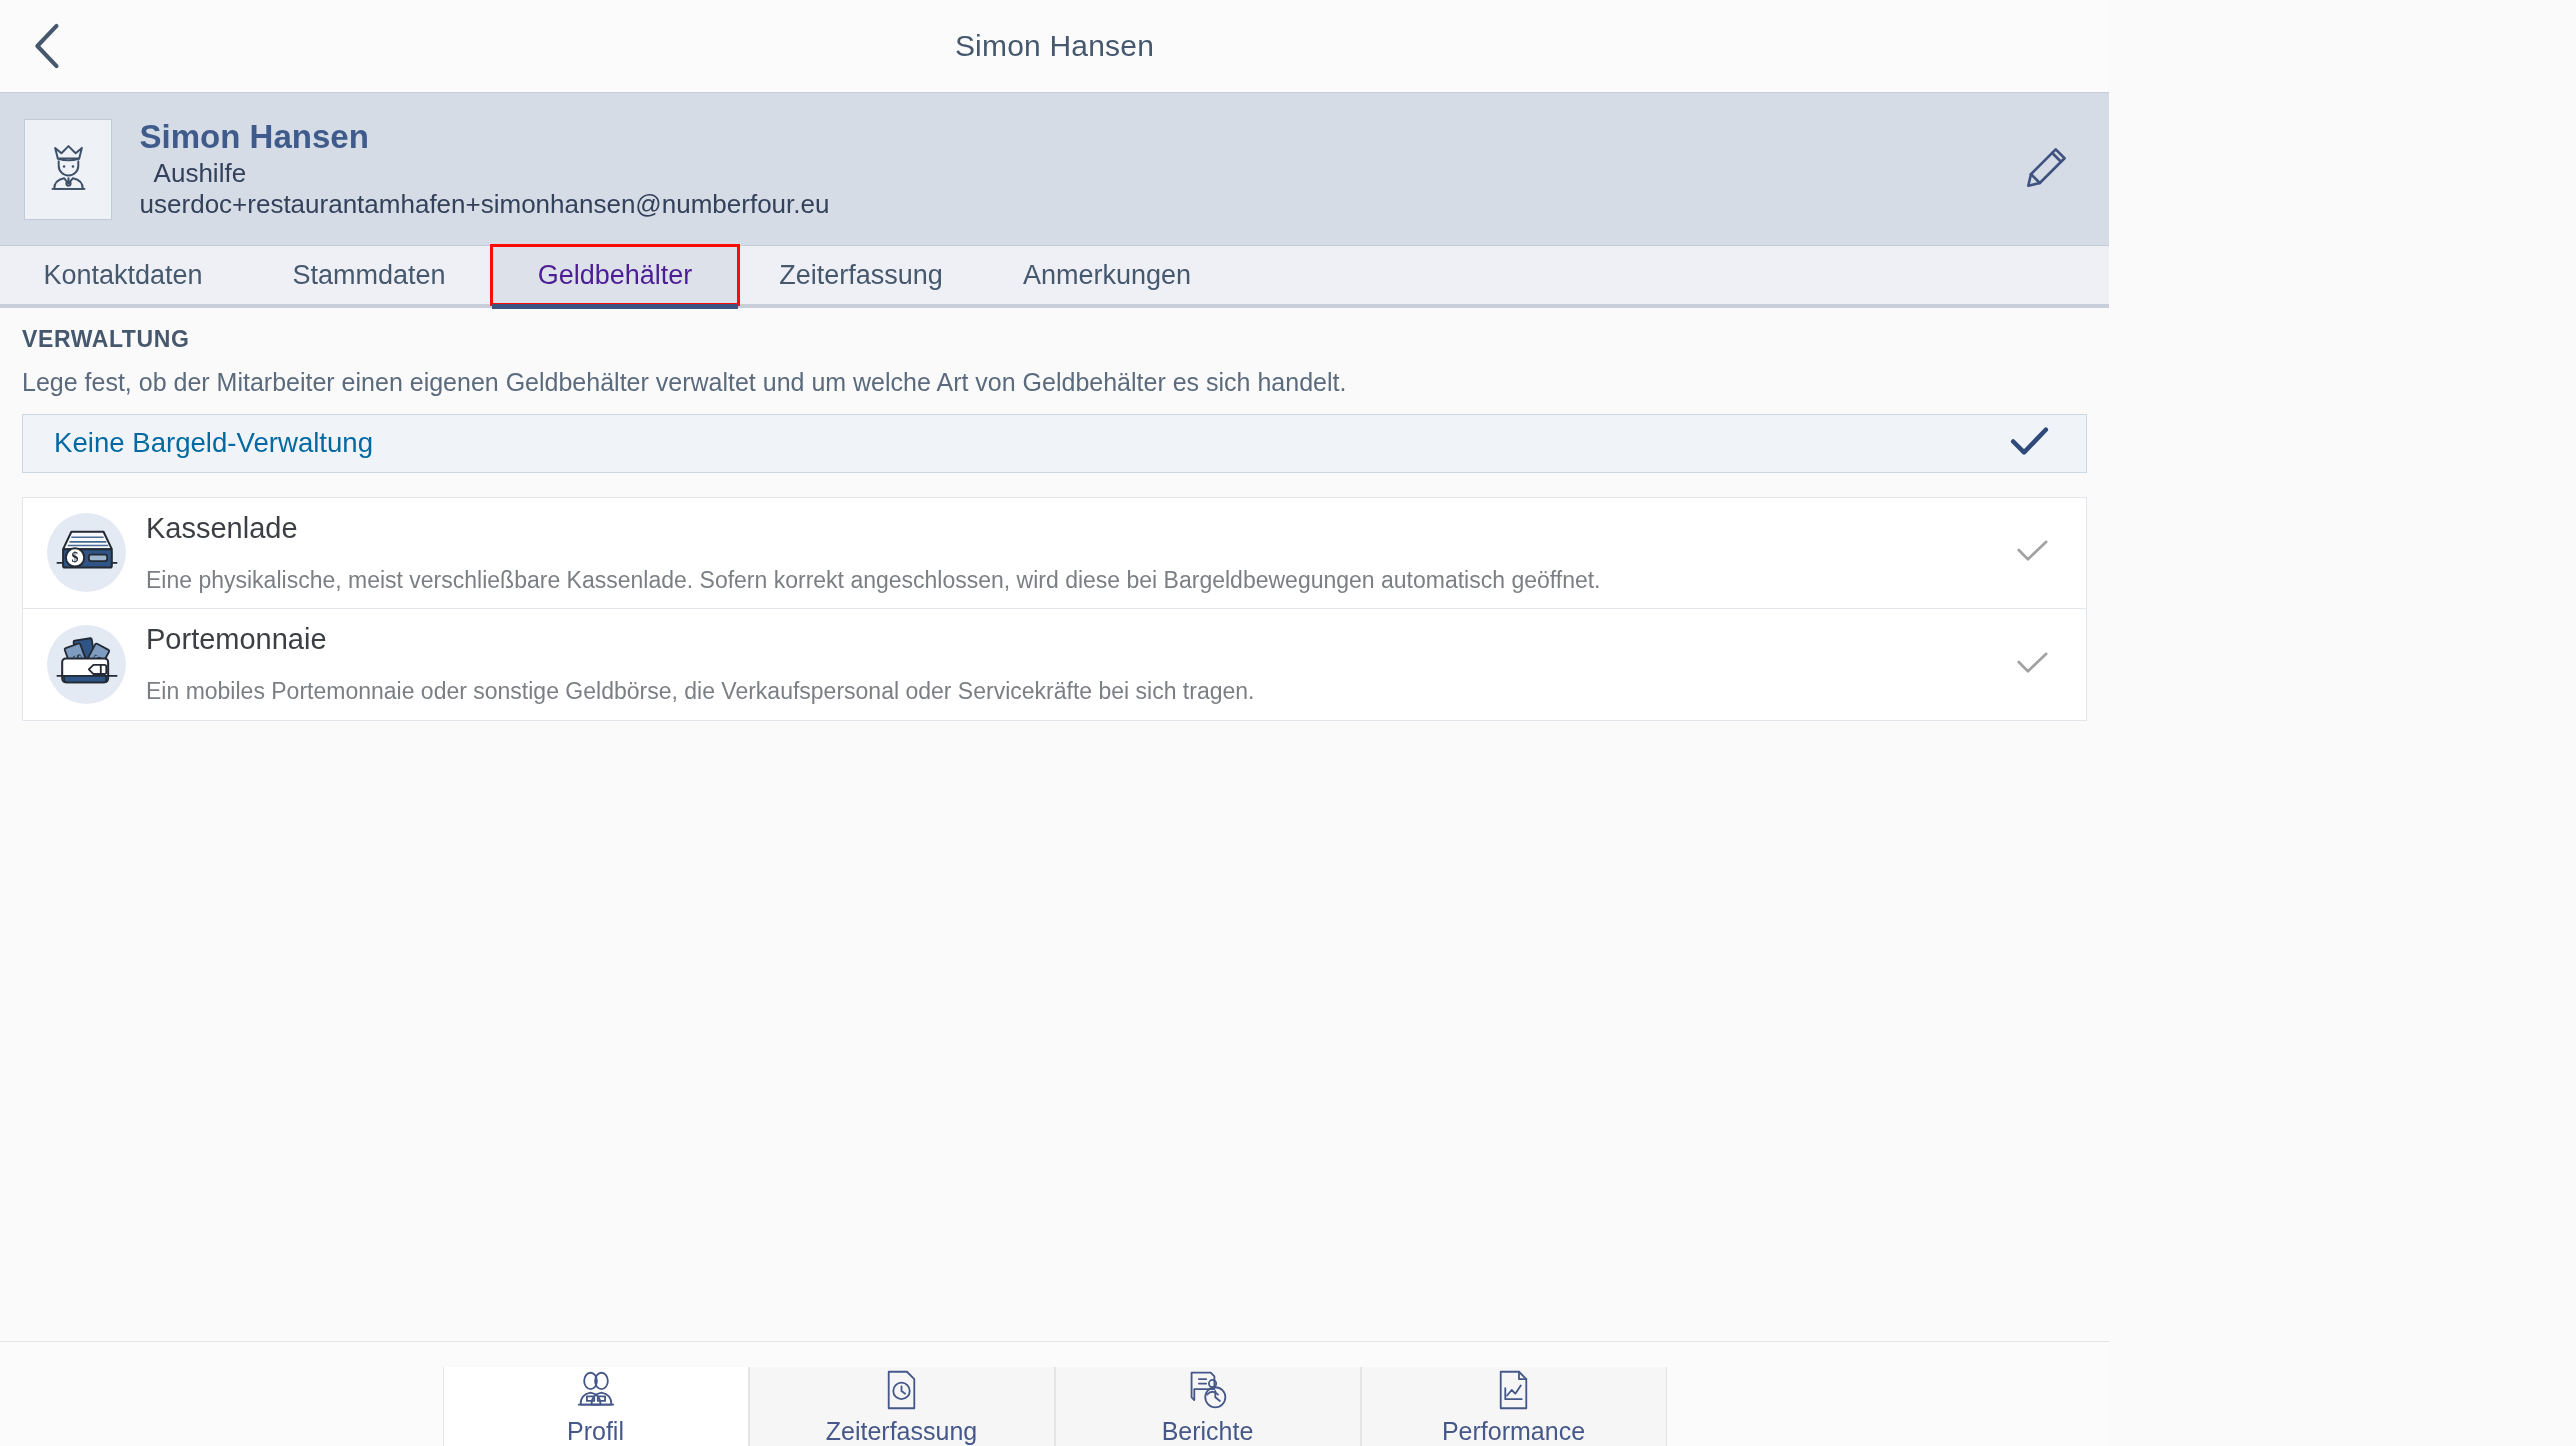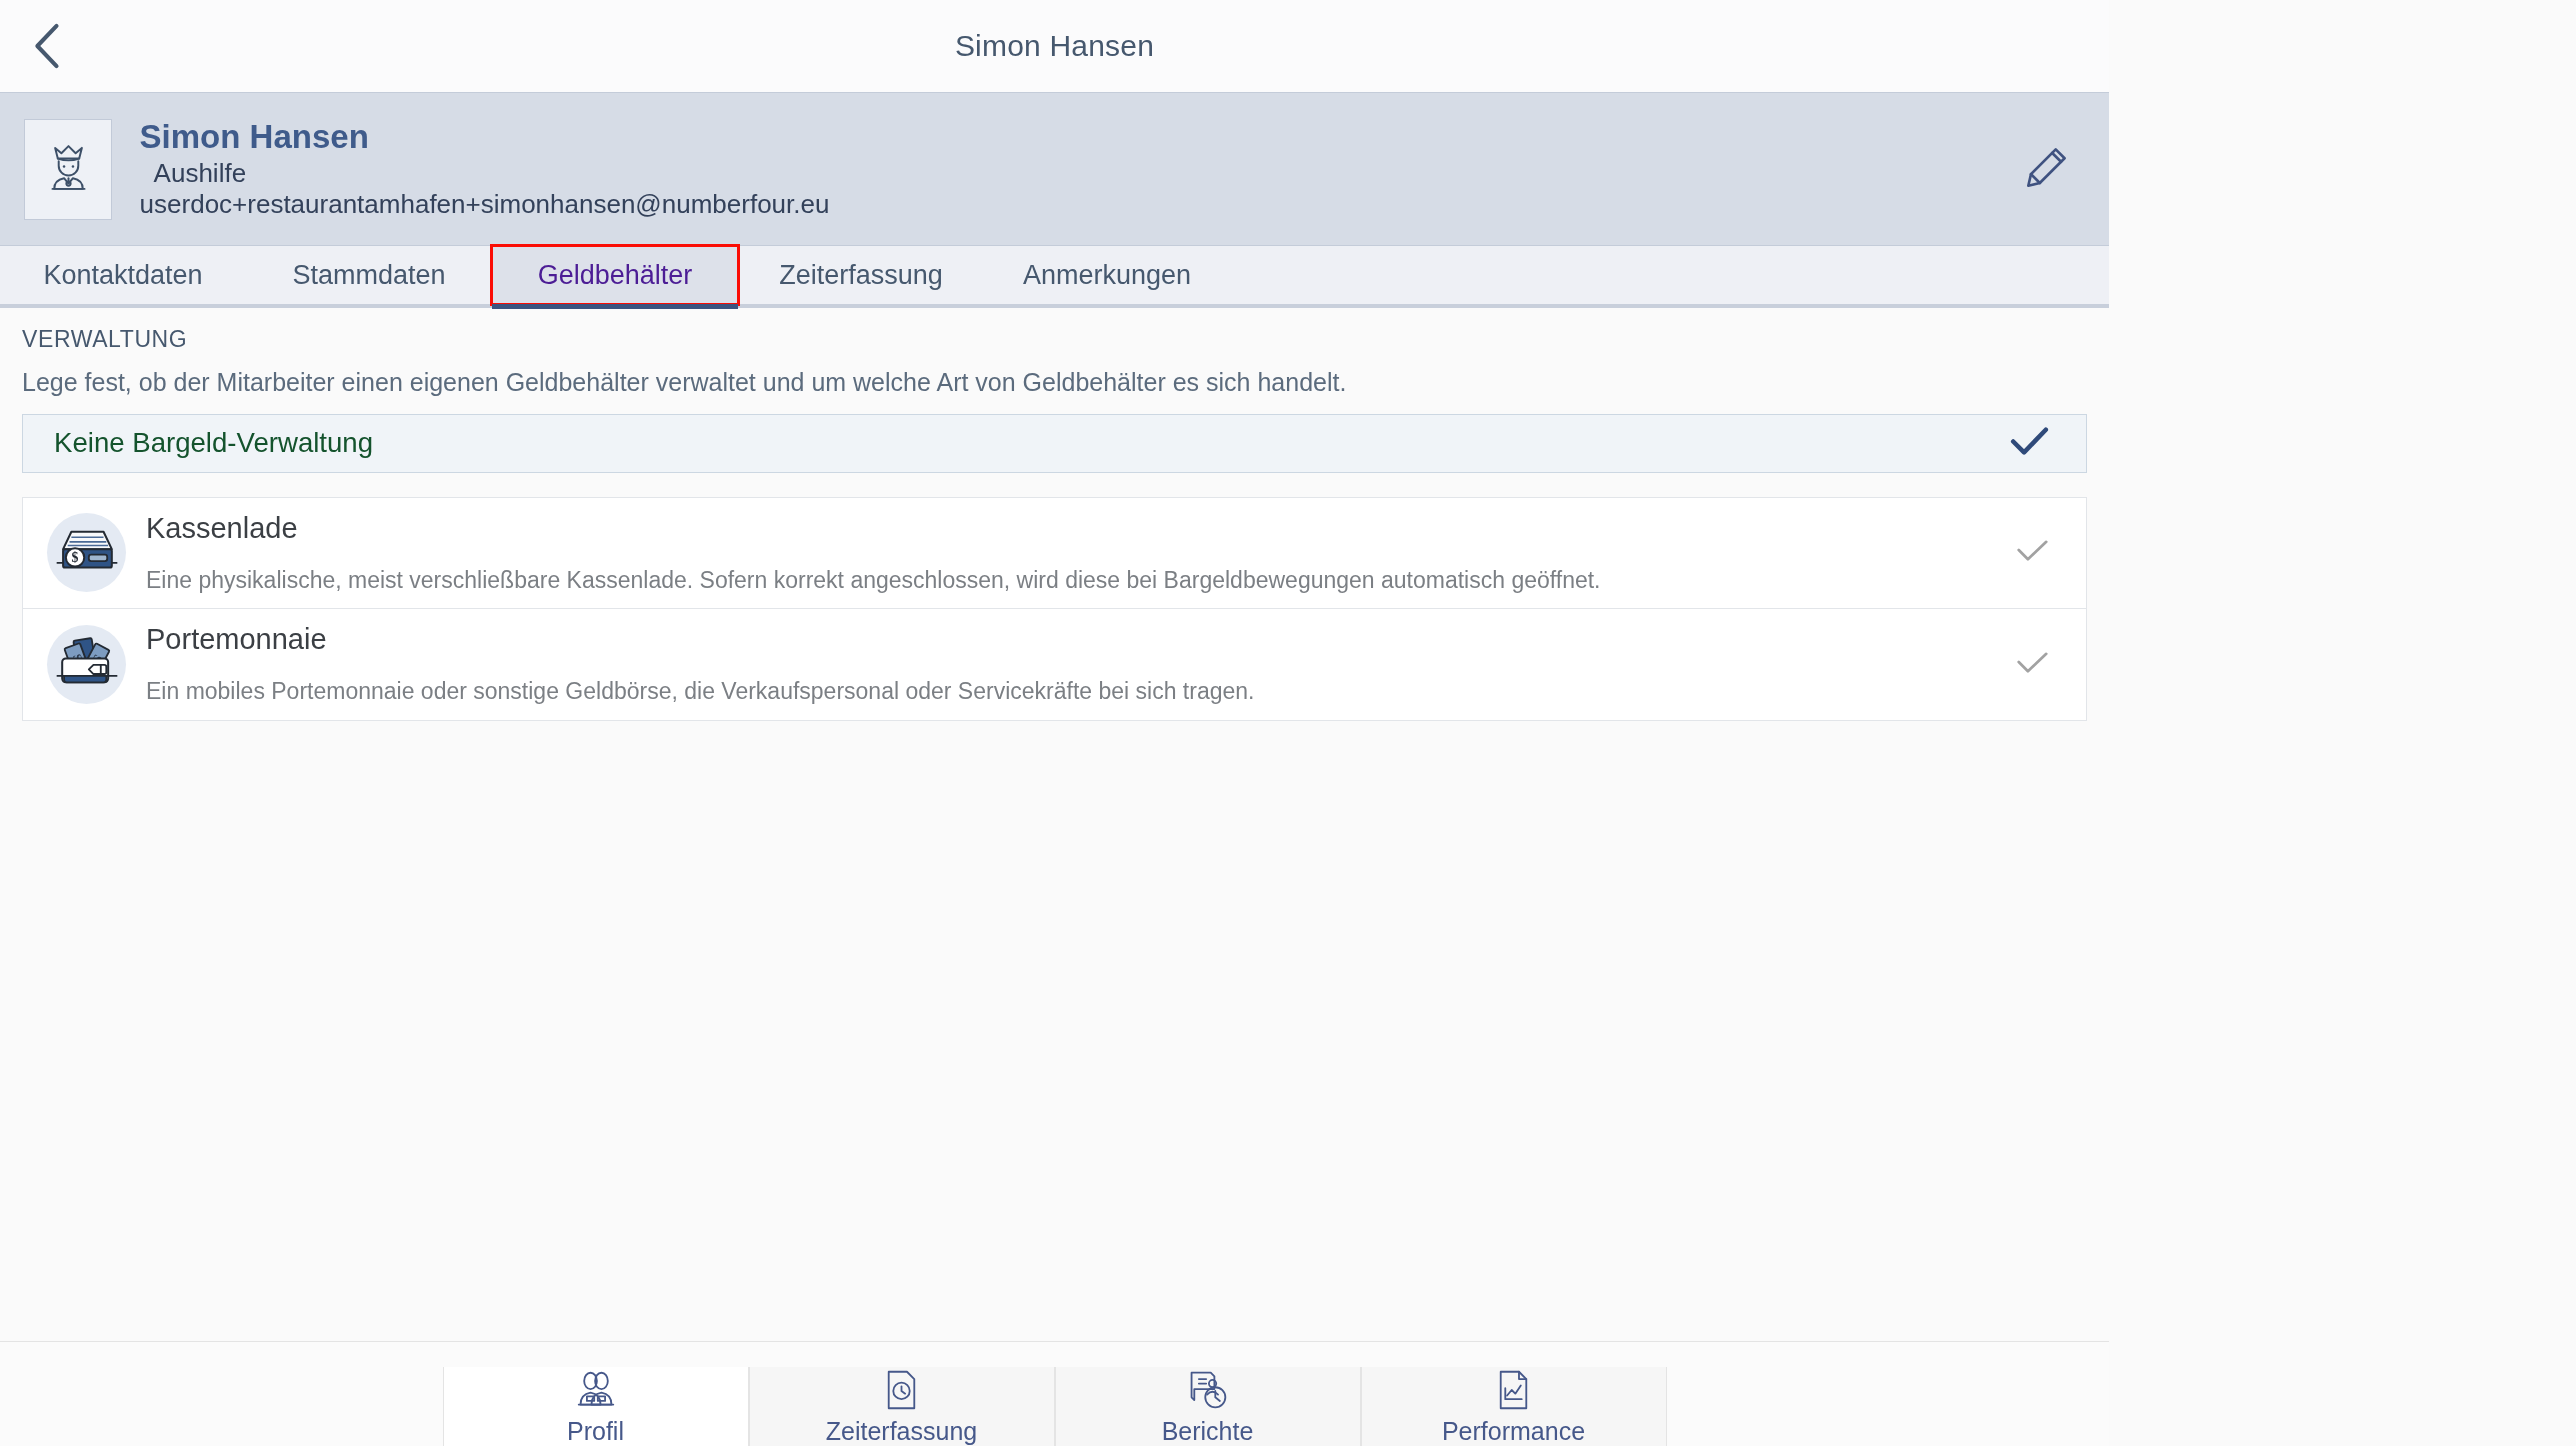--- a/index.html
+++ b/index.html
@@ -148,21 +148,21 @@
 
   
   .content {
     flex: 1 1 auto;
     background: #fafafa;
     padding: 0 22px;
     overflow: hidden;
   }
   .section-label {
     font-size: 23px;
-    font-weight: 400;
+    font-weight: 700;
     color: #46586e;
     letter-spacing: 0.6px;
     padding: 18.4px 0 0 0;
   }
   .section-desc {
     font-size: 25px;
     color: #5b6b7d;
     padding: 14.7px 0 16.5px 0;
   }
 
@@ -176,21 +176,21 @@
   .row.selected {
     background: #f0f4f8;
     border: 0.9px solid #ccd7e2;
   }
   .row-simple {
     height: 59px;
     padding: 0 31px;
   }
   .row-simple .row-title {
     font-size: 27.6px;
-    color: #14532d;
+    color: #0369a1;
   }
   .row-gap { height: 24px; }
 
   .row-rich {
     height: 112px;
     padding: 0 27.6px 0 24px;
   }
   .row-rich + .row-rich { border-top: none; }
   .row-icon {
     width: 79px;

